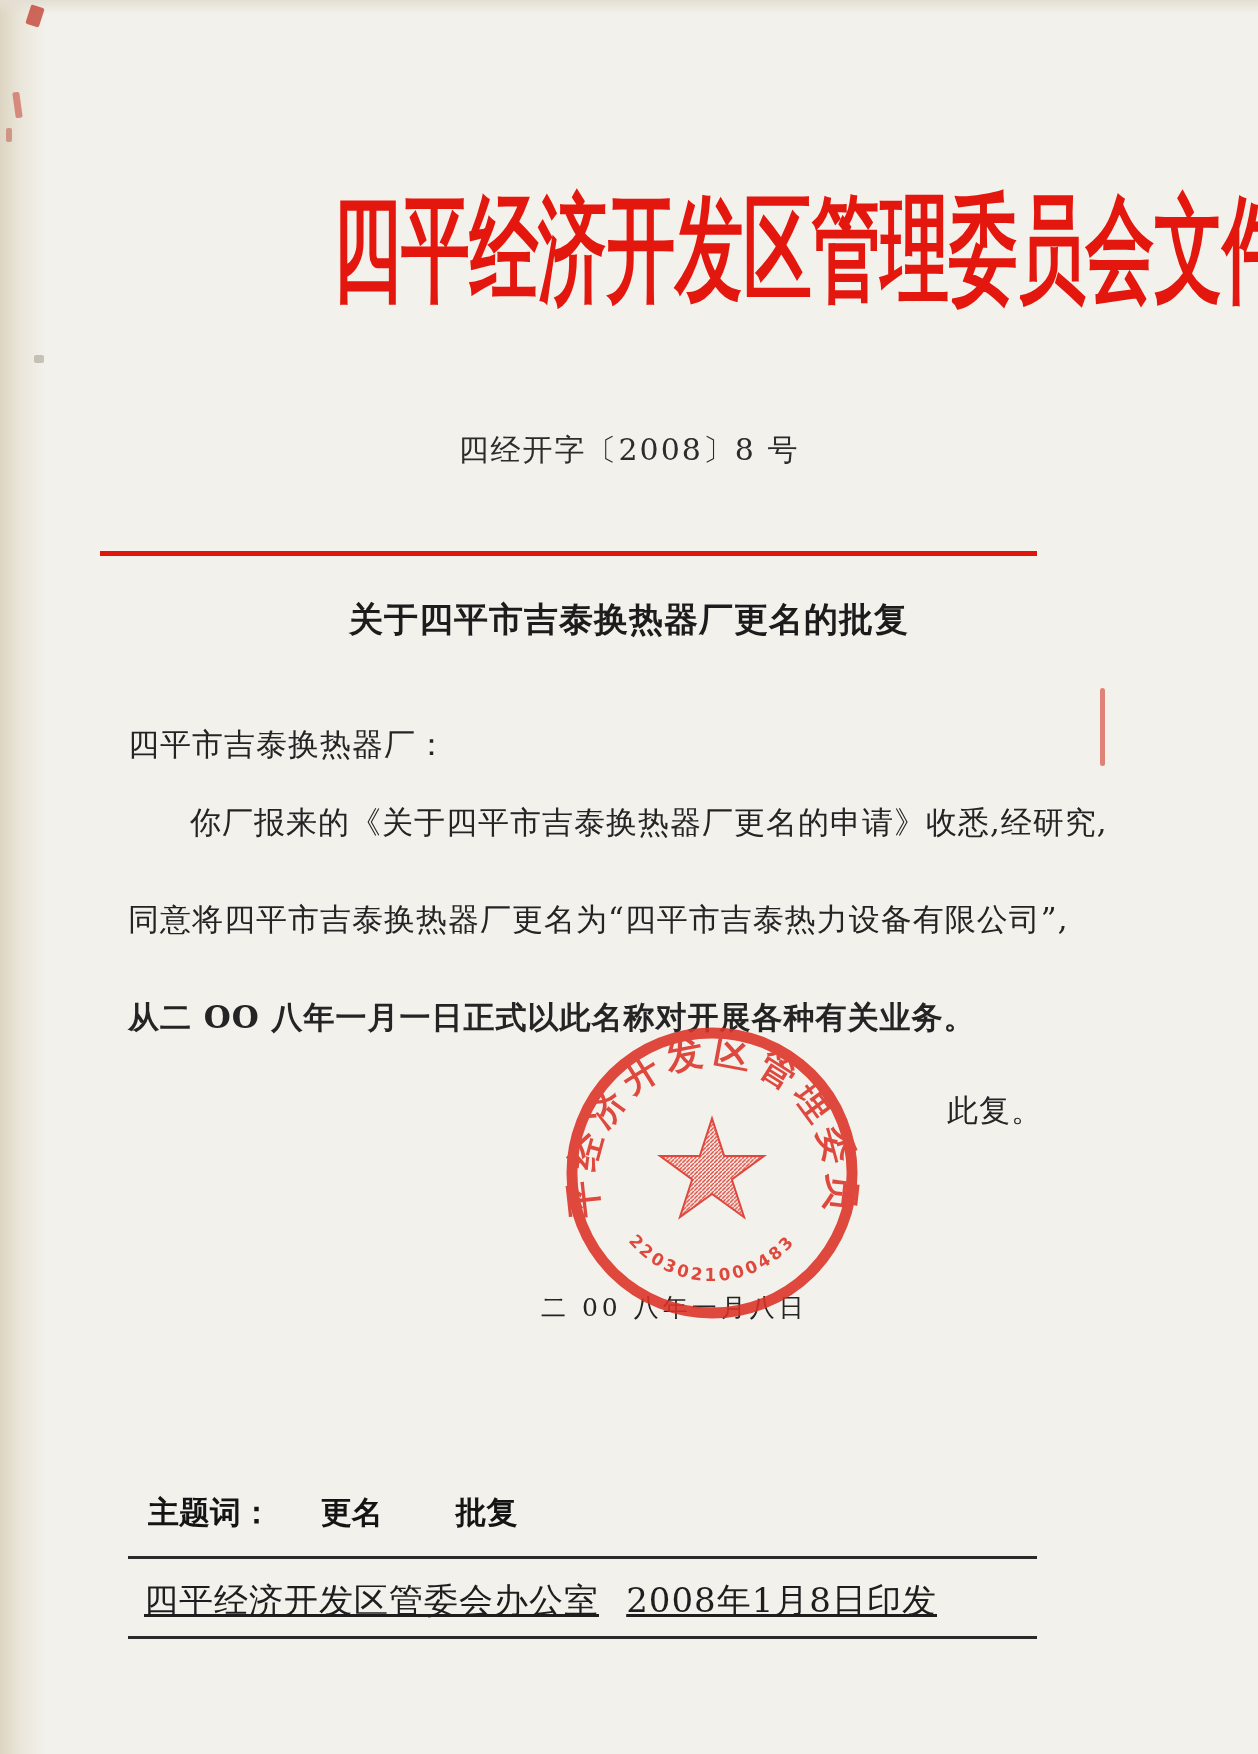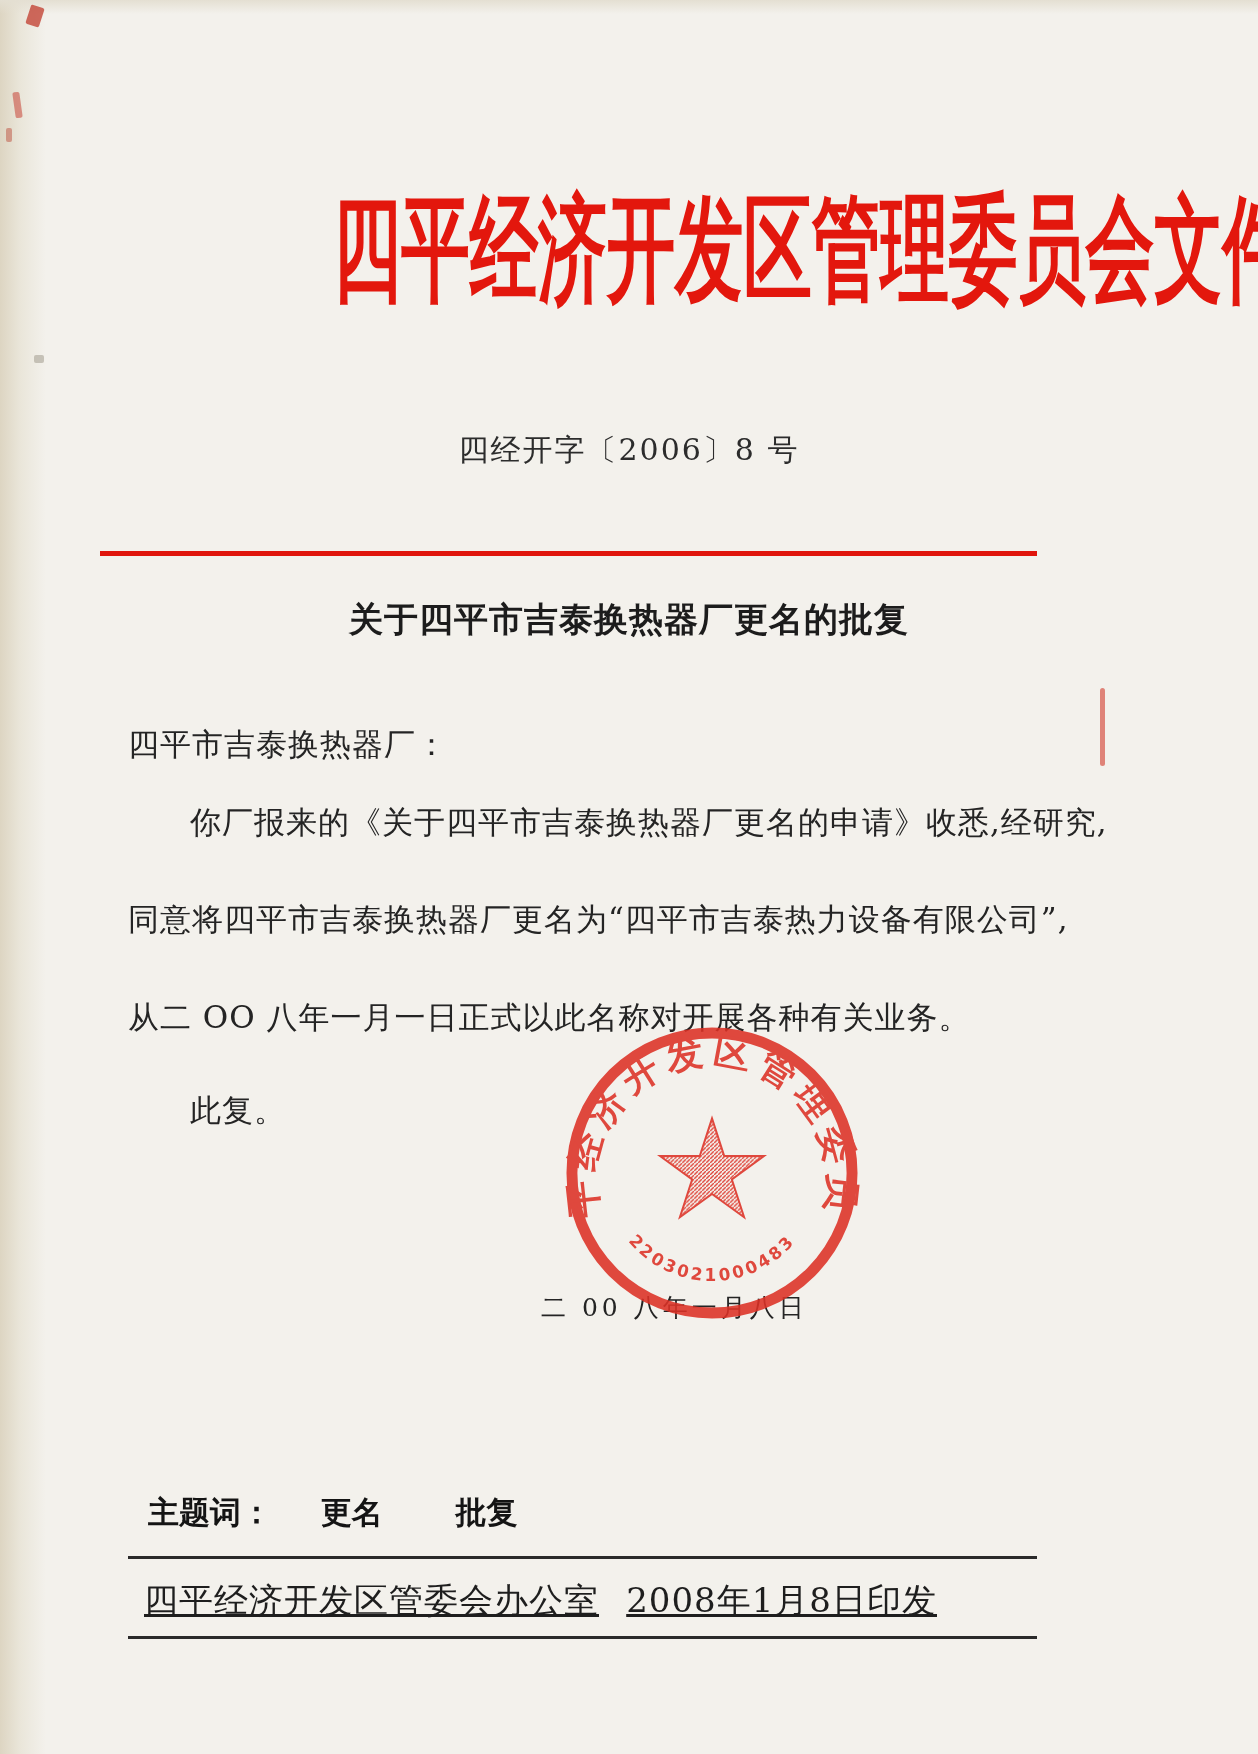--- a/index.html
+++ b/index.html
@@ -57,22 +57,22 @@
     font-weight:bold;font-size:34px;color:#1c1c1c;letter-spacing:1px;
   }
   .body-line{
     position:absolute;left:128px;width:915px;
     font-size:31px;color:#242424;letter-spacing:1px;white-space:nowrap;
   }
   .indent{text-indent:62px;}
   .salutation{top:724px;}
   .bl1{top:802px;}
   .bl2{top:899px;}
-  .bl3{top:997px;}
-  .bl4{top:1090px;}
+  .bl3{top:997px;font-weight:bold;}
+  .bl4{top:1090px;text-align:right;}
 
   .date-line{
     position:absolute;left:541px;top:1291px;
     font-size:25px;color:#242424;letter-spacing:4px;z-index:1;white-space:nowrap;
   }
   .seal{
     position:absolute;left:563px;top:1024px;width:298px;height:298px;z-index:2;
   }
   .footer-subject{
     position:absolute;left:148px;top:1492px;
@@ -107,21 +107,21 @@
   <div class="artifact a1"></div>
   <div class="artifact a2"></div>
   <div class="artifact a3"></div>
   <div class="artifact a4"></div>
   <div class="artifact a5"></div>
 
   <div class="masthead">
     <span>四平经济开发区管理委员会文件</span>
   </div>
 
-  <div class="doc-number">四经开字〔2006〕8 号</div>
+  <div class="doc-number">四经开字〔2008〕8 号</div>
 
   <div class="red-rule"></div>
 
   <div class="doc-title">关于四平市吉泰换热器厂更名的批复</div>
 
   <div class="body-line salutation">四平市吉泰换热器厂：</div>
   <div class="body-line bl1 indent">你厂报来的《关于四平市吉泰换热器厂更名的申请》收悉,经研究,</div>
   <div class="body-line bl2">同意将四平市吉泰换热器厂更名为“四平市吉泰热力设备有限公司”,</div>
   <div class="body-line bl3">从二 OO 八年一月一日正式以此名称对开展各种有关业务。</div>
   <div class="body-line bl4 indent">此复。</div>

